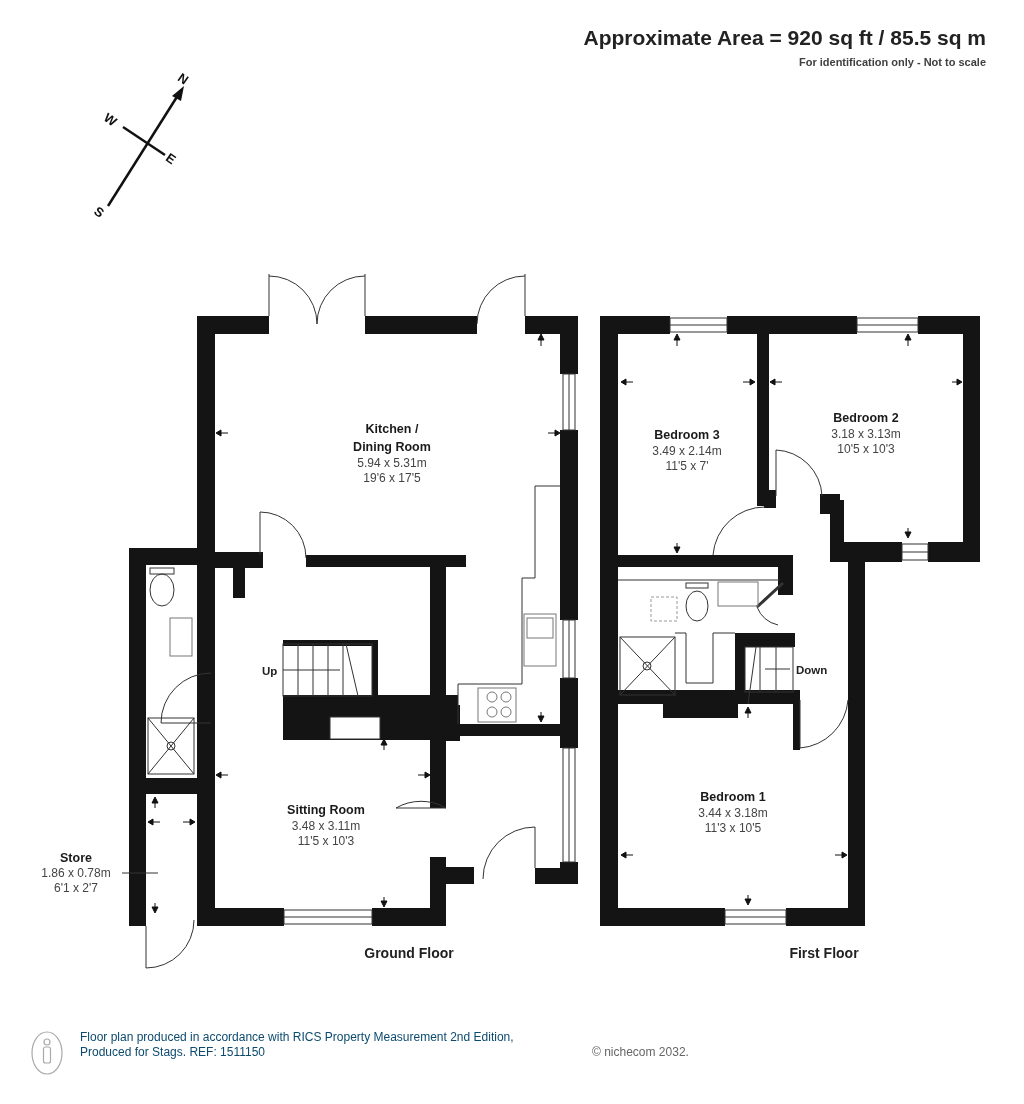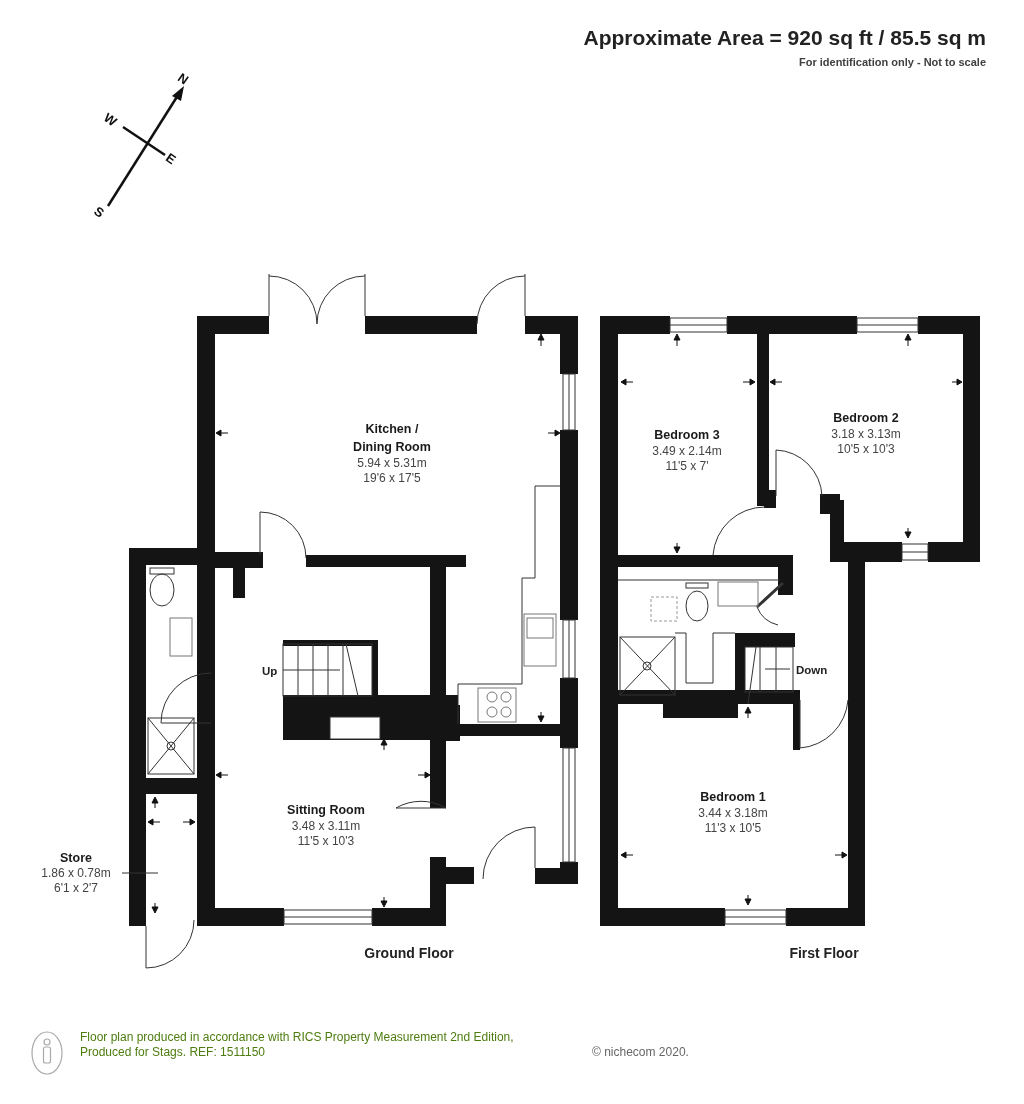--- a/index.html
+++ b/index.html
@@ -7,21 +7,21 @@
          font-family: "Liberation Sans", sans-serif; color: #1a1a1a; }
   .area-block { position: absolute; right: 38px; top: 24px; text-align: right; font-weight: bold; }
   .area-line { font-size: 21px; line-height: 28px; color: #222; }
   .area-note { font-size: 11px; color: #404040; margin-top: 4px; }
   svg.plan { position: absolute; left: 0; top: 0; }
   .room-name { font-family: "Liberation Sans", sans-serif; font-weight: bold; font-size: 12.5px; fill: #1a1a1a; text-anchor: middle; }
   .room-dim { font-family: "Liberation Sans", sans-serif; font-size: 12px; fill: #444; text-anchor: middle; }
   .floor-label { font-family: "Liberation Sans", sans-serif; font-weight: bold; font-size: 14px; fill: #222; text-anchor: middle; }
   .stair-label { font-family: "Liberation Sans", sans-serif; font-weight: bold; font-size: 11.5px; fill: #222; }
   .compass-letter { font-family: "Liberation Sans", sans-serif; font-weight: bold; font-size: 13px; fill: #111; }
-  .footer { position: absolute; left: 80px; top: 1030px; font-size: 12px; line-height: 15px; color: #4d7c0f; }
+  .footer { position: absolute; left: 80px; top: 1030px; font-size: 12px; line-height: 15px; color: #0c4a6e; }
   .footer-icon { position: absolute; left: 30px; top: 1030px; }
   .copyright { position: absolute; left: 592px; top: 1045px; font-size: 12px; color: #666; }
 </style>
 </head>
 <body>
 
 <div class="area-block">
   <div class="area-line">Approximate Area = 920 sq ft / 85.5 sq m</div>
   <div class="area-note">For identification only - Not to scale</div>
 </div>
@@ -283,13 +283,13 @@
 
 <svg class="footer-icon" width="34" height="46" viewBox="0 0 34 46">
   <ellipse cx="17" cy="23" rx="15" ry="21" fill="none" stroke="#aaa" stroke-width="1.2"></ellipse>
   <circle cx="17" cy="12" r="3" fill="none" stroke="#aaa" stroke-width="1.2"></circle>
   <rect x="13.5" y="17" width="7" height="16" rx="2" fill="none" stroke="#aaa" stroke-width="1.2"></rect>
 </svg>
 <div class="footer">
   <div>Floor plan produced in accordance with RICS Property Measurement 2nd Edition,</div>
   <div>Produced for Stags.   REF: 1511150</div>
 </div>
-<div class="copyright">© nichecom 2020.</div>
+<div class="copyright">© nichecom 2032.</div>
 
 </body></html>

